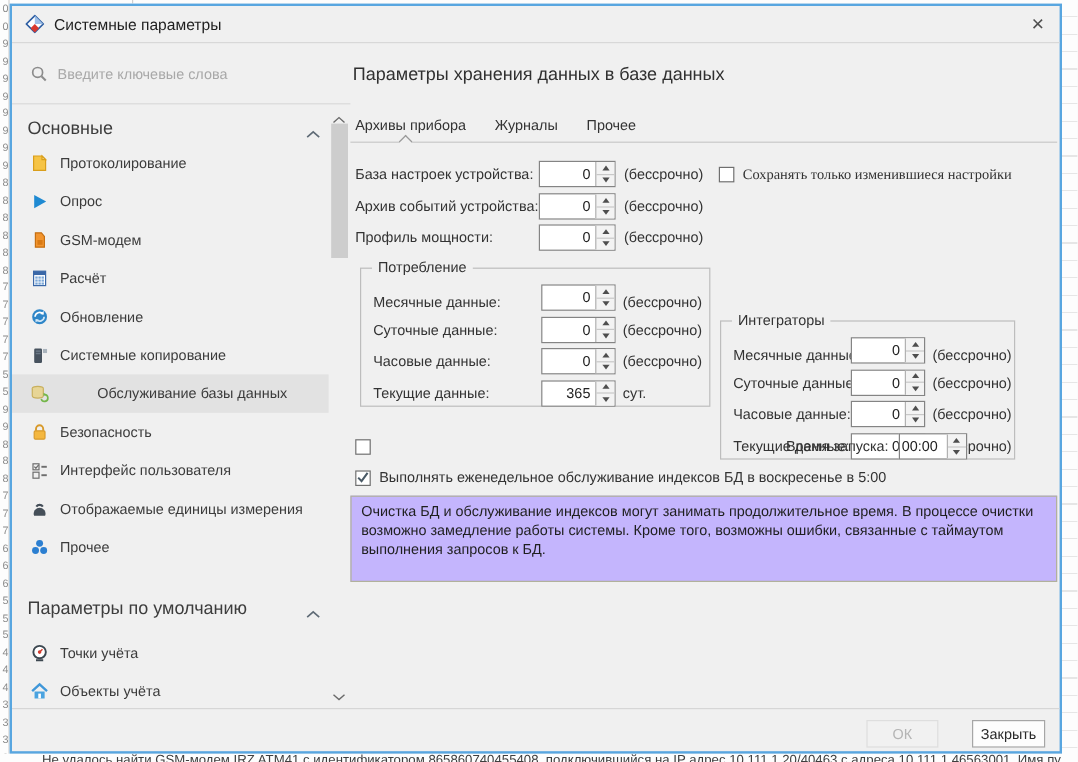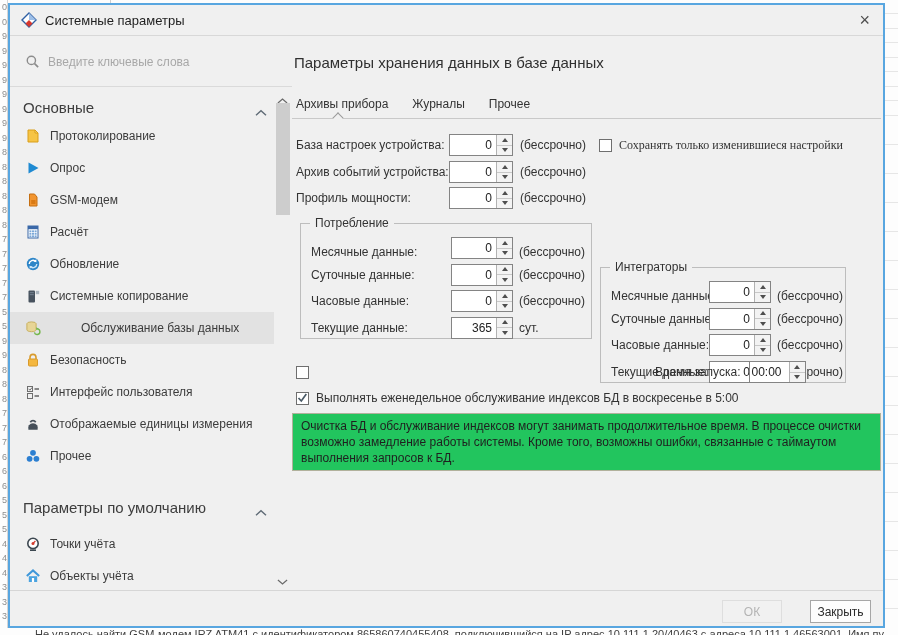--- a/index.html
+++ b/index.html
@@ -81,21 +81,21 @@
   .g1 .g-lbl { width:140px; }
   .g2 .g-lbl { width:98px; }
   .g-spin { width:62px; }
   .g-sfx { margin-left:6px; font-size:12px; color:#333; white-space:nowrap; }
 
   .cb-row1 { position:absolute; left:4px; top:323px; height:24px; display:flex; align-items:center; }
   .time-wrap { position:absolute; left:363px; top:323px; height:24px; display:flex; align-items:center; }
   .time-spin { width:57px; margin-left:8px; }
   .cb-row2 { position:absolute; left:4px; top:349px; height:24px; display:flex; align-items:center; }
 
-  .warnbox { position:absolute; left:0; top:376px; width:589px; height:58px; background:#22c55e; border:1px solid #b1b19c; padding:4px 8px; font-size:12px; line-height:16px; color:#1f1f1f; }
+  .warnbox { position:absolute; left:0; top:376px; width:589px; height:72px; background:#c4b5fd; border:1px solid #b1b19c; padding:4px 8px; font-size:12px; line-height:16px; color:#1f1f1f; }
 
   
   .fsep { left:0; top:585px; width:873px; border-top:1px solid #d6d6d6; }
   .btn { position:absolute; top:595px; height:23px; font-size:12px; display:flex; align-items:center; justify-content:center; cursor:default; }
   .btn-ok { left:712px; width:60px; background:#f1f1f1; border:1px solid #dedede; color:#b4b4b4; }
   .btn-close { left:800px; width:61px; background:#fdfdfd; border:1px solid #a6a6a6; color:#2a2a2a; }
 </style>
 </head>
 <body>
 

